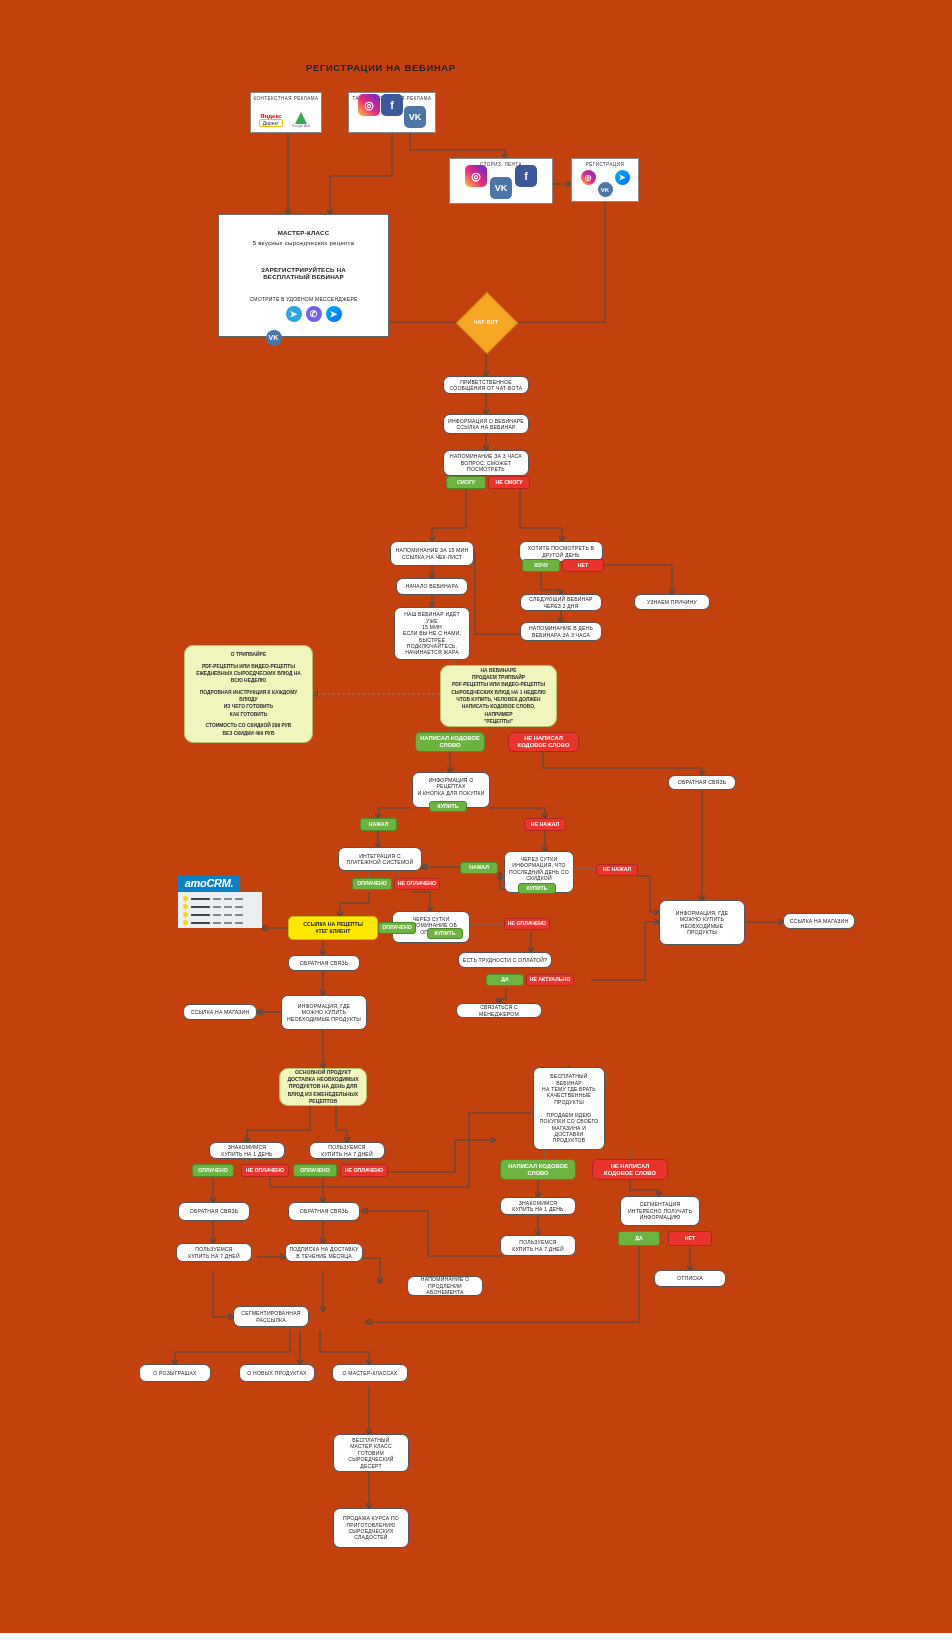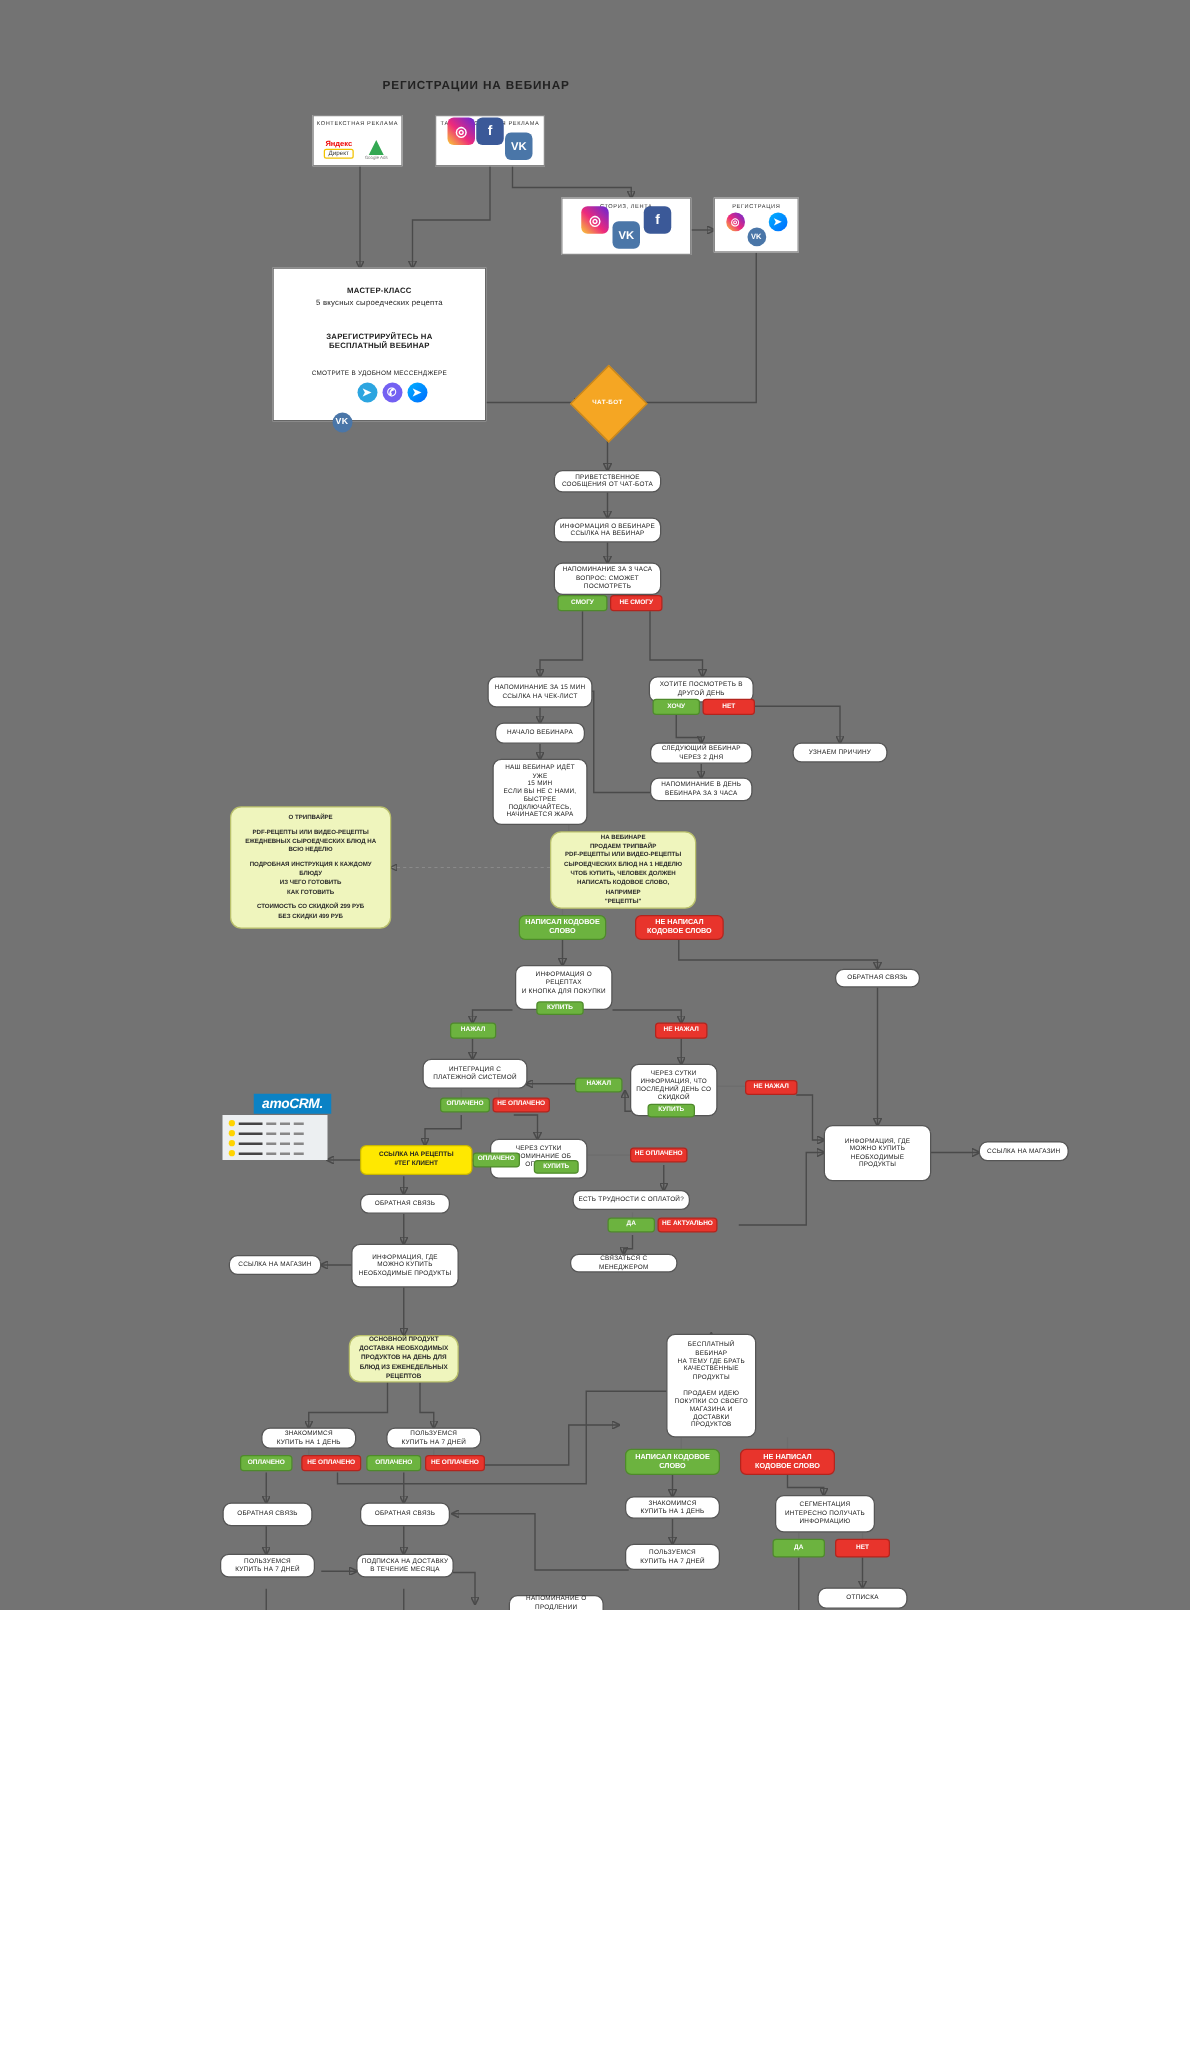--- a/index.html
+++ b/index.html
@@ -1,17 +1,17 @@
 <!DOCTYPE html>
 <html><head>
 <meta charset="utf-8">
 <style>
   html,body{margin:0;padding:0;background:#ffffff;}
   body{font-family:"Liberation Sans",sans-serif;}
-  #canvas{position:relative;width:952px;height:1288px;background:#737373;overflow:hidden;}
+  #canvas{position:relative;width:952px;height:1633px;background:#c2410c;overflow:hidden;}
 
   .node{position:absolute;box-sizing:border-box;display:flex;align-items:center;
         justify-content:center;text-align:center;border:1px solid #555;
         background:#fff;color:#222;letter-spacing:.2px;line-height:1.25;
         padding:2px 3px;}
   .rr{border-radius:7px;}
   .sq{border-radius:0;border:1px solid #666;}
   .t6{font-size:5.1px;}
   .t7{font-size:6.2px;}
   .bold{font-weight:bold;}
@@ -53,21 +53,21 @@
   .ms{background:linear-gradient(135deg,#00B2FF,#006AFF);}
 
   .diamond{position:absolute;background:#f5a623;border:1px solid #c8861a;
            transform:rotate(45deg);}
   .diamond-label{position:absolute;display:flex;align-items:center;justify-content:center;
            font-size:5px;font-weight:bold;color:#fff;letter-spacing:.3px;}
 
   .amo{position:absolute;box-sizing:border-box;}
   .amo-logo{position:absolute;left:0;top:0;width:62px;height:16px;background:#0b82c5;
        color:#fff;font-style:italic;font-weight:bold;font-size:11px;display:flex;
-       align-items:center;justify-content:center;letter-spacing:-.3px;margin-left:25px;}
+       align-items:center;justify-content:center;letter-spacing:-.3px;}
   .amo-body{position:absolute;left:0;top:17px;width:84px;height:36px;background:#eceff1;}
   .amo-row{position:absolute;display:flex;align-items:center;gap:3px;}
   .amo-dot{width:5px;height:5px;border-radius:50%;background:#ffd400;}
   .amo-bar{height:2px;background:#444;}
   .amo-bar2{height:2px;background:#888;}
 
   svg.wires{position:absolute;left:0;top:0;width:952px;height:1640px;pointer-events:none;}
   svg.wires path,svg.wires line{fill:none;stroke:#4a4a4a;stroke-width:1.1;}
   svg.wires .thin{stroke:#6d6d6d;stroke-width:1;}
   svg.wires .dash{stroke:#8a8a8a;stroke-width:.9;stroke-dasharray:2.5 2.5;}

